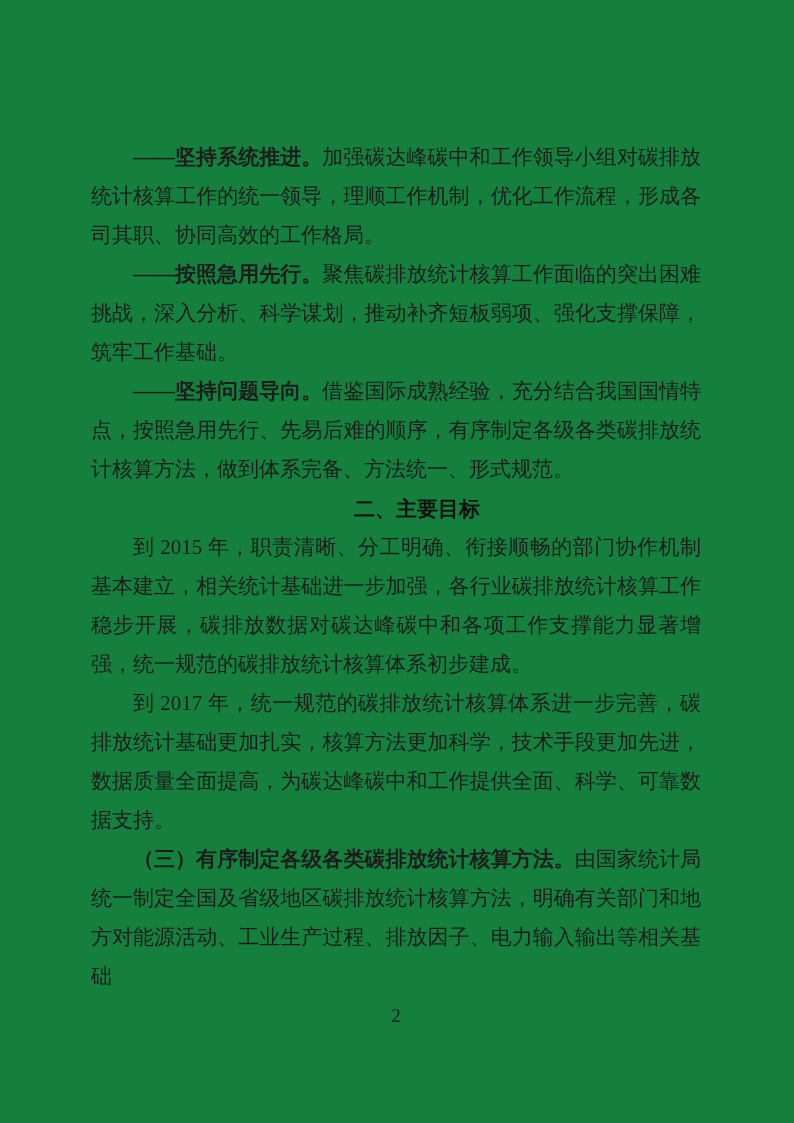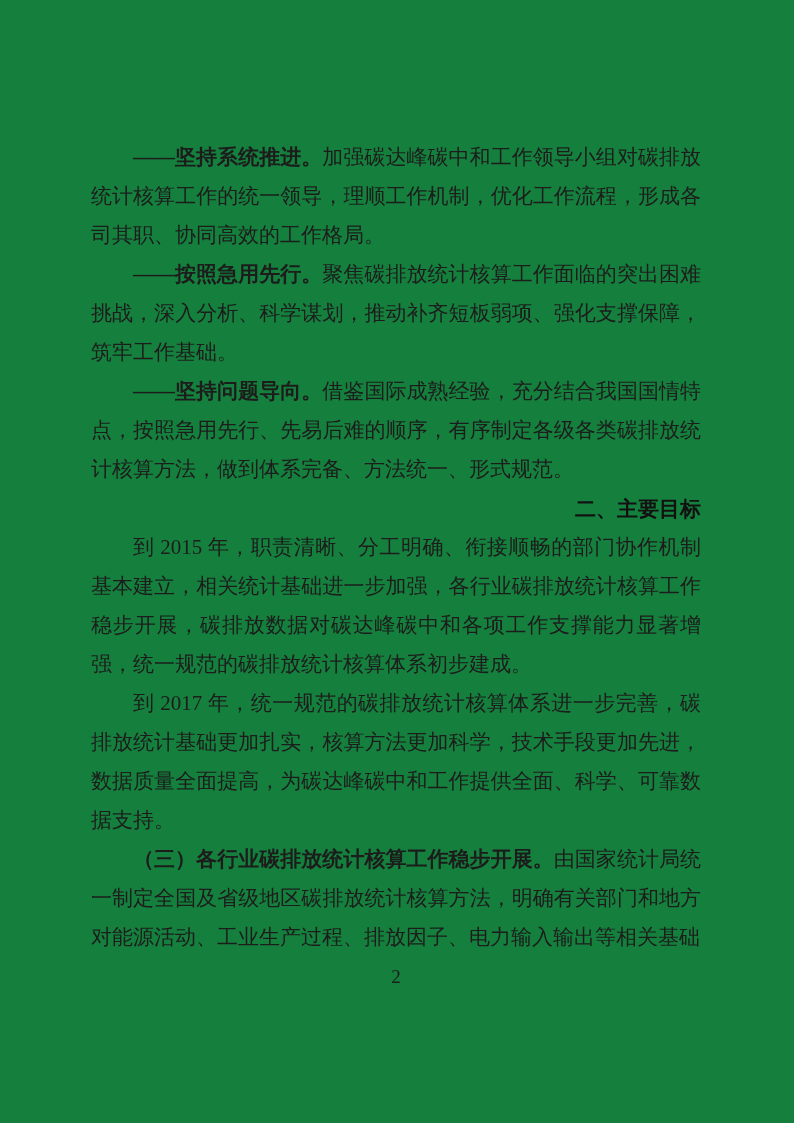--- a/index.html
+++ b/index.html
@@ -27,21 +27,21 @@
   }
   .content p {
     margin: 0;
     padding: 0;
     text-indent: 42px;
   }
   .content p.heading {
     font-family: "Liberation Sans", "DejaVu Sans", sans-serif;
     font-weight: bold;
     color: #111111;
-    text-align: right;
+    text-align: center;
   }
   .content .lead {
     font-weight: bold;
   }
   .page-number {
     width: 610px;
     text-align: center;
     font-family: "Liberation Serif", "DejaVu Serif", serif;
     font-size: 19px;
     line-height: 39px;
@@ -52,16 +52,16 @@
 <body>
 
 <div class="page">
   <div class="content">
       <p class="body"><span class="lead">——坚持系统推进。</span><span>加强碳达峰碳中和工作领导小组对碳排放统计核算工作的统一领导，理顺工作机制，优化工作流程，形成各司其职、协同高效的工作格局。</span></p>
       <p class="body"><span class="lead">——按照急用先行。</span><span>聚焦碳排放统计核算工作面临的突出困难挑战，深入分析、科学谋划，推动补齐短板弱项、强化支撑保障，筑牢工作基础。</span></p>
       <p class="body"><span class="lead">——坚持问题导向。</span><span>借鉴国际成熟经验，充分结合我国国情特点，按照急用先行、先易后难的顺序，有序制定各级各类碳排放统计核算方法，做到体系完备、方法统一、形式规范。</span></p>
       <p class="heading"><span>二、主要目标</span></p>
       <p class="body"><span>到 2015 年，职责清晰、分工明确、衔接顺畅的部门协作机制基本建立，相关统计基础进一步加强，各行业碳排放统计核算工作稳步开展，碳排放数据对碳达峰碳中和各项工作支撑能力显著增强，统一规范的碳排放统计核算体系初步建成。</span></p>
       <p class="body"><span>到 2017 年，统一规范的碳排放统计核算体系进一步完善，碳排放统计基础更加扎实，核算方法更加科学，技术手段更加先进，数据质量全面提高，为碳达峰碳中和工作提供全面、科学、可靠数据支持。</span></p>
-      <p class="body"><span class="lead">（三）各行业碳排放统计核算工作稳步开展。</span><span>由国家统计局统一制定全国及省级地区碳排放统计核算方法，明确有关部门和地方对能源活动、工业生产过程、排放因子、电力输入输出等相关基础</span></p>
+      <p class="body"><span class="lead">（三）有序制定各级各类碳排放统计核算方法。</span><span>由国家统计局统一制定全国及省级地区碳排放统计核算方法，明确有关部门和地方对能源活动、工业生产过程、排放因子、电力输入输出等相关基础</span></p>
     </div>
   <div class="page-number">2</div>
 </div>
 
 </body></html>

